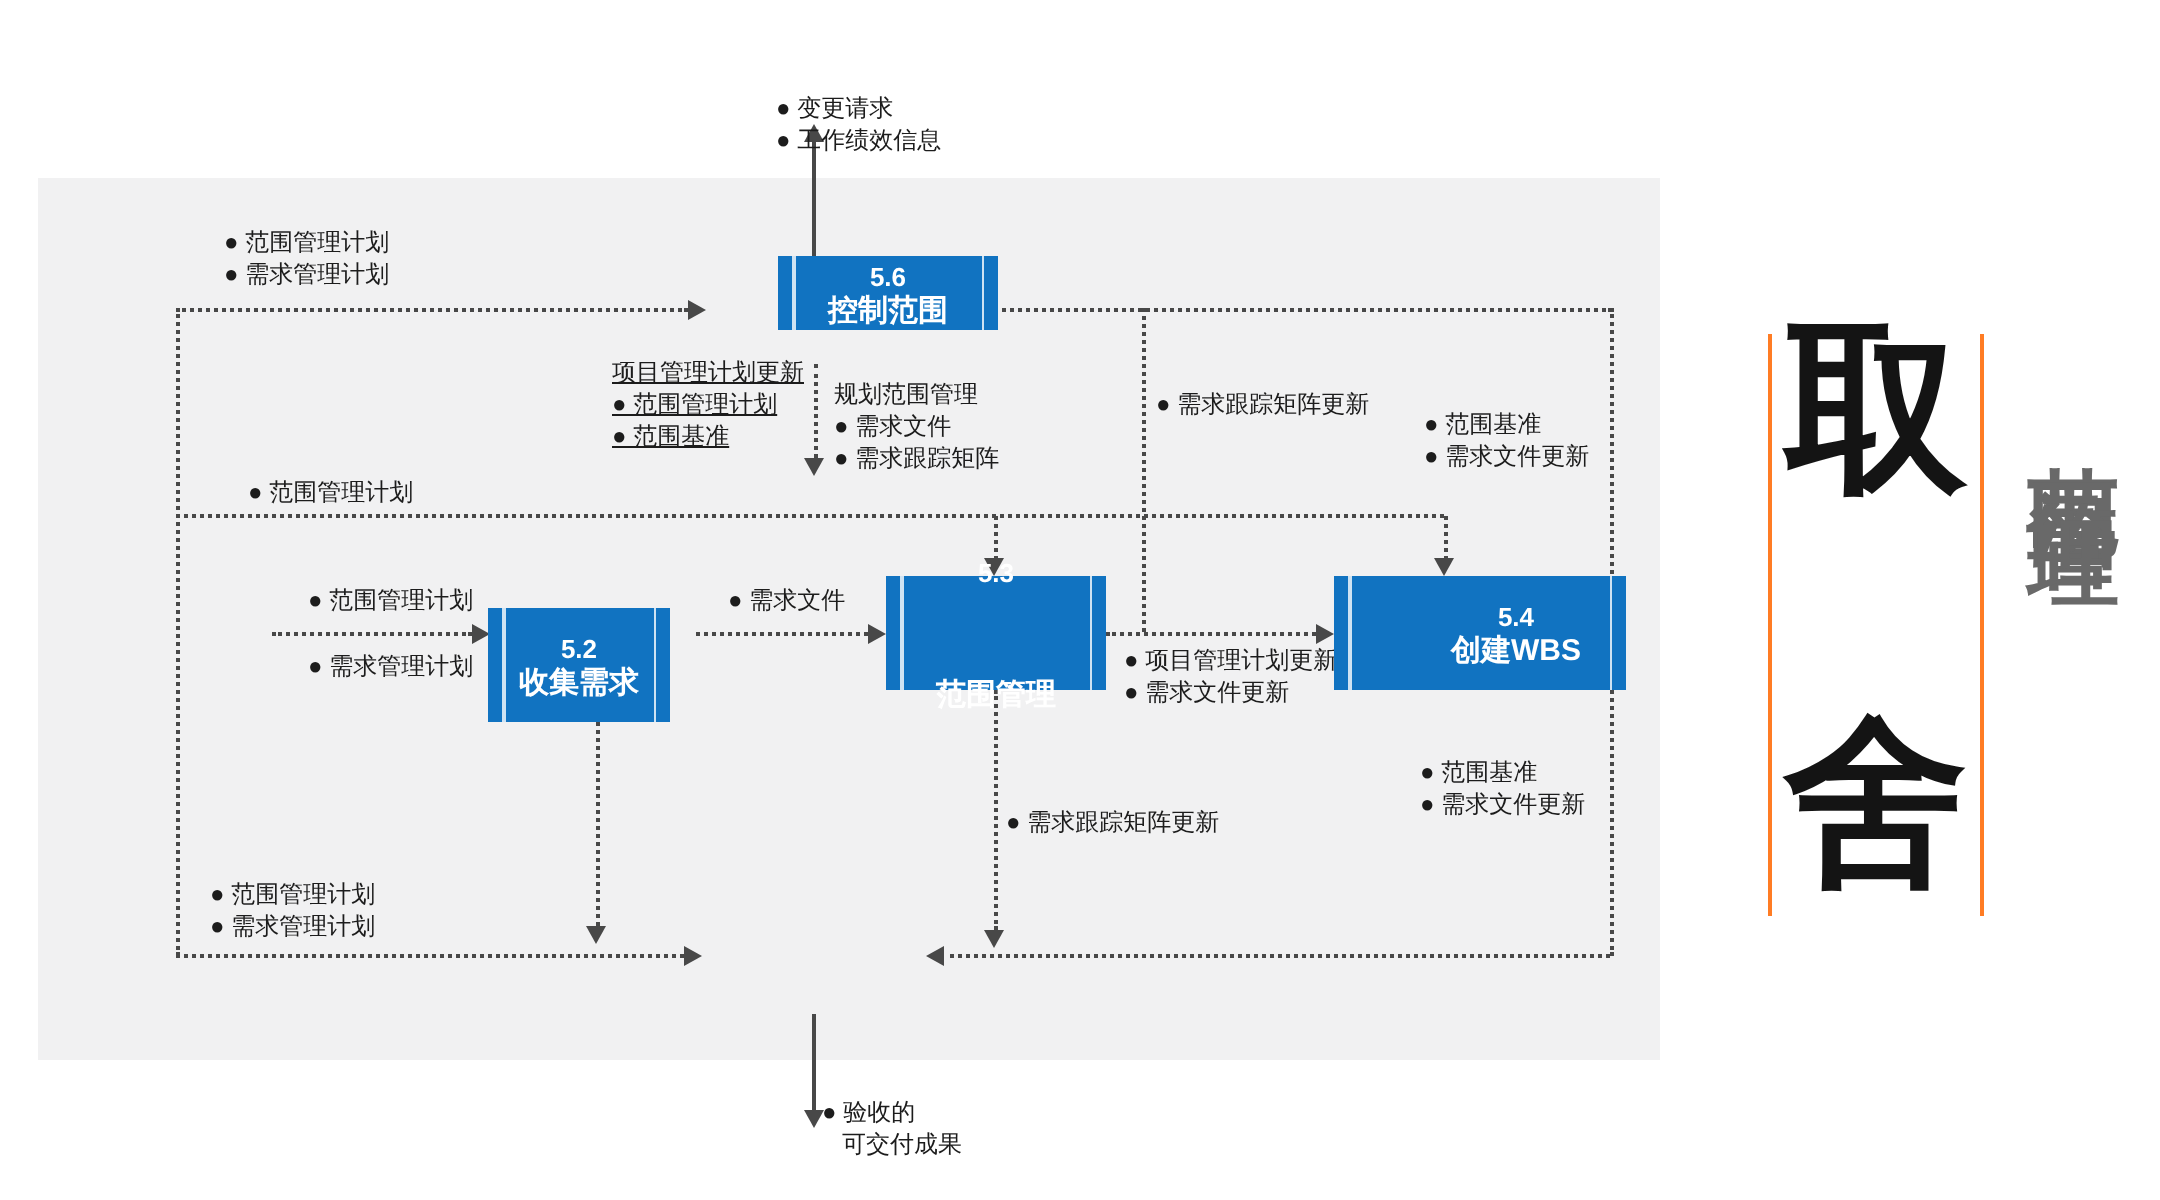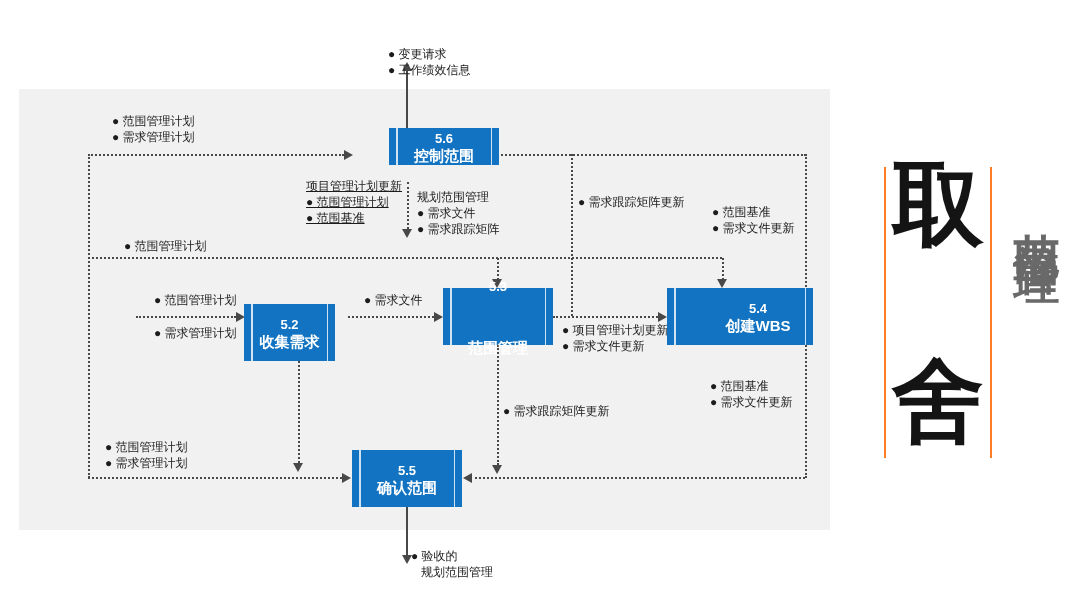--- a/index.html
+++ b/index.html
@@ -85,24 +85,20 @@
     <div class="pbox-name">收集需求</div>
   </div>
   <div class="pbox" style="left:443px;top:288px;width:110px;height:57px;gap:44px;">
     <div class="pbox-id">5.3</div>
     <div class="pbox-name">范围管理</div>
   </div>
   <div class="pbox" style="left:667px;top:288px;width:110px;height:57px;padding-left:36px;">
     <div class="pbox-id">5.4</div>
     <div class="pbox-name">创建WBS</div>
   </div>
-  <div class="pbox" style="left:352px;top:450px;width:110px;height:57px;">
-    <div class="pbox-id">5.5</div>
-    <div class="pbox-name">确认范围</div>
-  </div>
   <div class="pbox" style="left:353px;top:128px;width:110px;height:37px;margin-left:36px;">
     <div class="pbox-id">5.6</div>
     <div class="pbox-name">控制范围</div>
   </div>
 
   <div class="lbl" style="left:388px;top:46px;">● 变更请求
 ● 工作绩效信息</div>
   <div class="lbl" style="left:112px;top:113px;">● 范围管理计划
 ● 需求管理计划</div>
   <div class="lbl" style="left:124px;top:238px;">● 范围管理计划</div>
@@ -119,21 +115,21 @@
   <div class="lbl" style="left:154px;top:325px;">● 需求管理计划</div>
   <div class="lbl" style="left:364px;top:292px;">● 需求文件</div>
   <div class="lbl" style="left:562px;top:322px;">● 项目管理计划更新
 ● 需求文件更新</div>
   <div class="lbl" style="left:710px;top:378px;">● 范围基准
 ● 需求文件更新</div>
   <div class="lbl" style="left:503px;top:403px;">● 需求跟踪矩阵更新</div>
   <div class="lbl" style="left:105px;top:439px;">● 范围管理计划
 ● 需求管理计划</div>
   <div class="lbl" style="left:411px;top:548px;">● 验收的
-   规划范围管理</div>
+   可交付成果</div>
 
   <div class="accent-line" style="left:884px;top:167px;height:291px;"></div>
   <div class="accent-line" style="left:990px;top:167px;height:291px;"></div>
   <div class="big-char" style="left:886px;top:158px;">取</div>
   <div class="big-char" style="left:886px;top:355px;">舍</div>
   <div class="v-title" style="left:1012px;top:196px;">范围管理</div>
 
 </div>
 
 </body></html>

